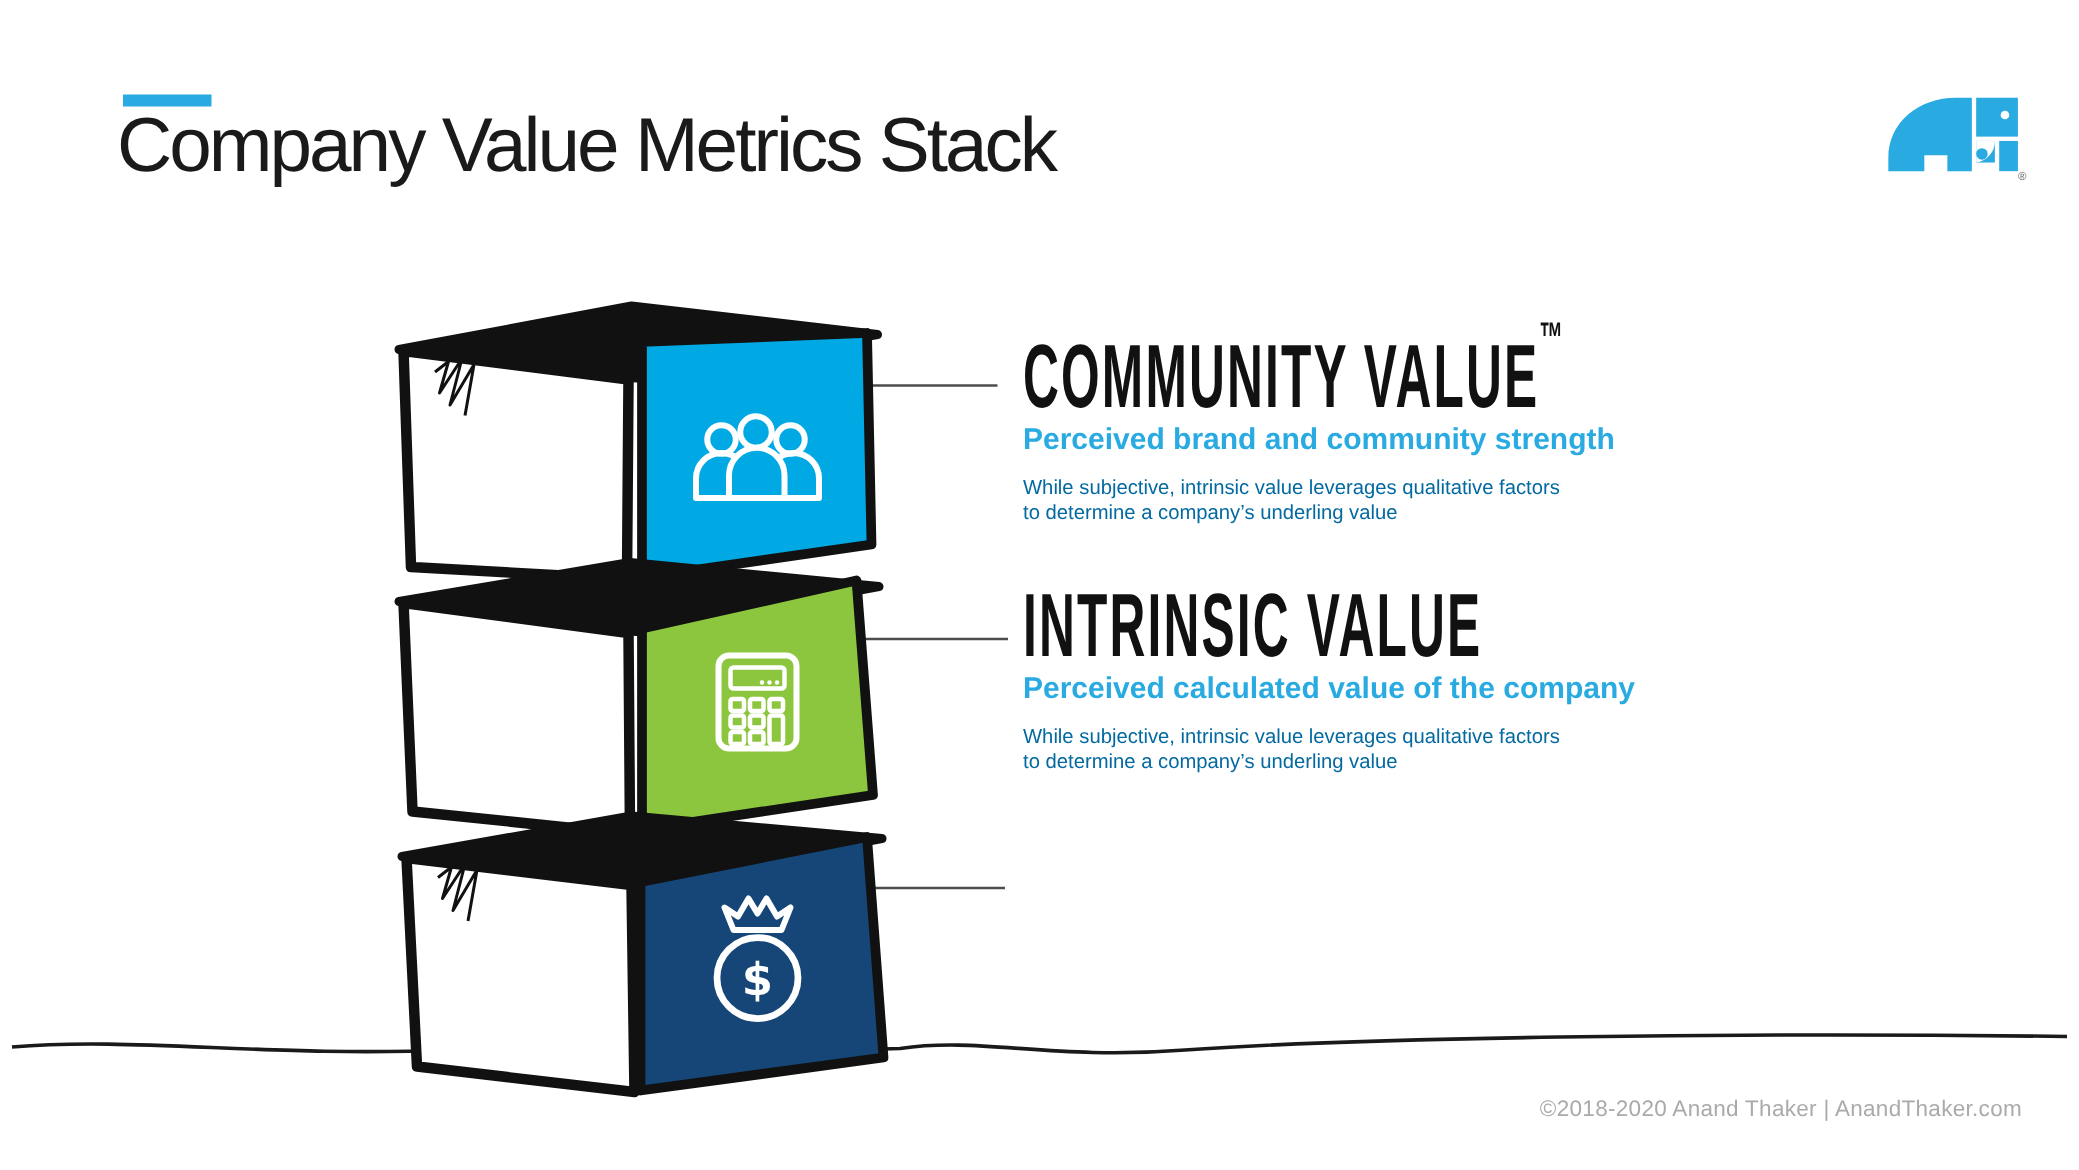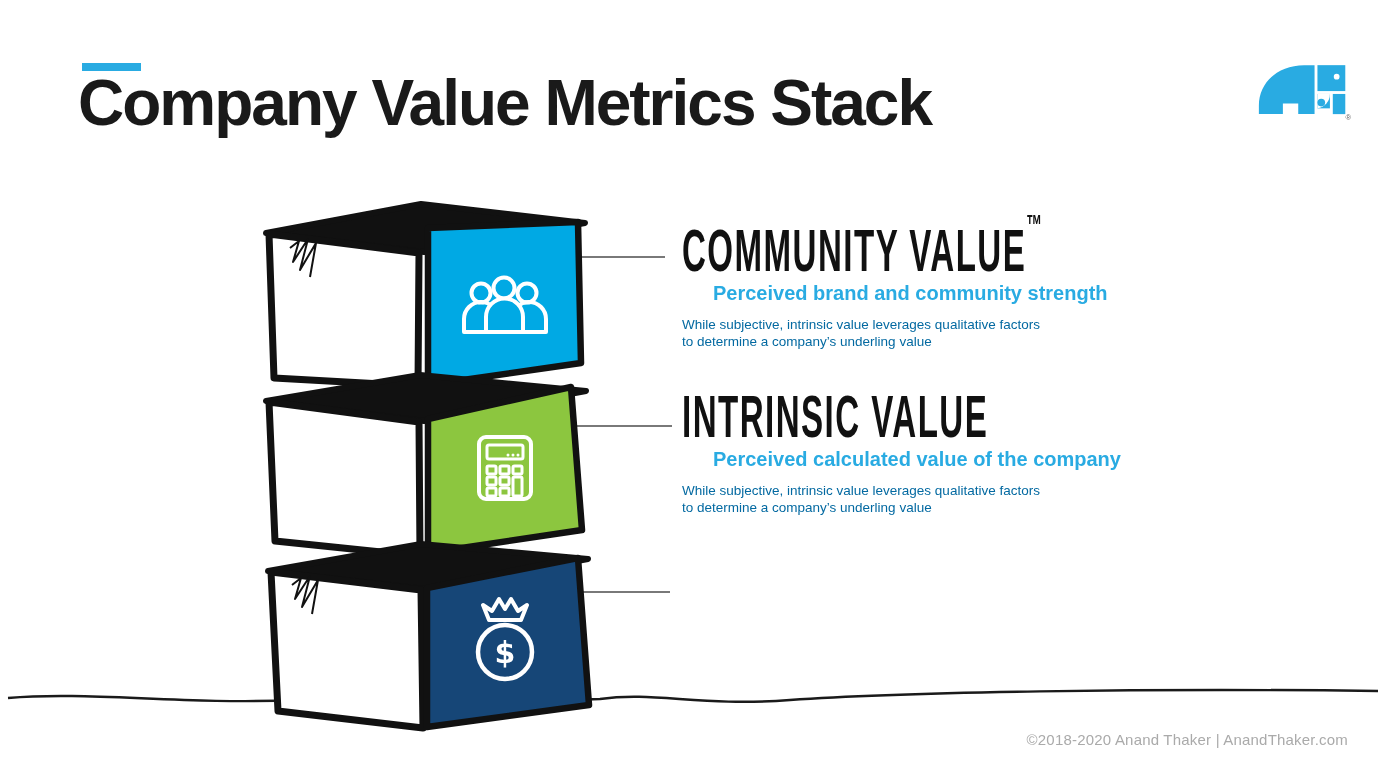--- a/index.html
+++ b/index.html
@@ -4,35 +4,35 @@
 <style>
   html,body{margin:0;padding:0;background:#e9e9e9;}
   #canvas{
     position:relative;width:1386px;height:780px;background:#ffffff;
     overflow:hidden;font-family:"Liberation Sans",sans-serif;
   }
   
   .accent-bar{position:absolute;left:82px;top:63px;width:59px;height:8px;background:#29ABE2;}
   .page-title{
     position:absolute;left:78px;top:70px;width:1100px;
-    font-size:64px;font-weight:700;letter-spacing:-2px;color:#1a1a1a;line-height:1.05;
+    font-size:51px;font-weight:400;letter-spacing:-2px;color:#1a1a1a;line-height:1.05;
   }
   .logo-wrap{position:absolute;left:1256px;top:58px;width:96px;height:70px;}
   
   .stack-layer{position:absolute;left:0;top:0;width:1386px;height:780px;pointer-events:none;}
   
   .section{position:absolute;left:682px;width:480px;}
   .sec-1{top:210px;} .sec-2{top:376px;} .sec-3{top:534px;}
   .stack-heading{
     display:inline-block;font-weight:700;font-size:46px;line-height:1.05;color:#111;
     letter-spacing:2px;transform:scale(0.72,1.3);transform-origin:0 0;white-space:nowrap;
   }
   .heading-wrap{height:64px;}
   .tm{font-size:22px;vertical-align:28px;letter-spacing:0;font-weight:700;}
-  .subtitle{margin-top:7px;font-size:20px;font-weight:700;color:#29ABE2;line-height:1.2;margin-left:31px;}
+  .subtitle{margin-top:7px;font-size:20px;font-weight:700;color:#29ABE2;line-height:1.2;}
   .body-text{margin-top:11px;font-size:13.5px;color:#0369a1;line-height:17px;}
   
   .footer-credit{
     position:absolute;right:38px;top:731px;font-size:15px;color:#aaaaaa;letter-spacing:.2px;
   }
 </style>
 </head>
 <body>
 
 <div id="canvas">

